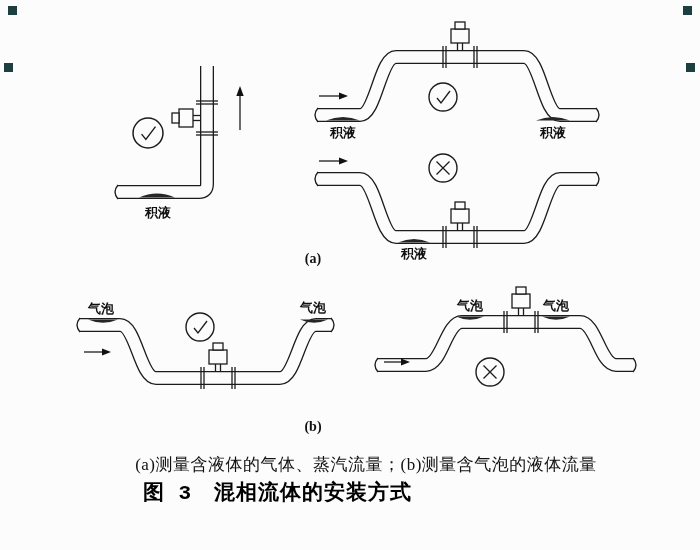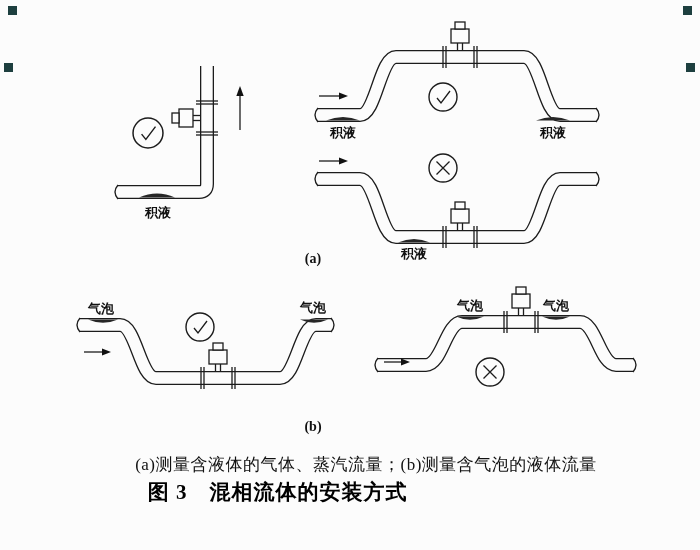--- a/index.html
+++ b/index.html
@@ -18,21 +18,21 @@
   .ah{fill:#111;stroke:none;}
   .lbl{font-family:"Liberation Serif",serif;font-weight:bold;font-size:13px;fill:#111;text-anchor:middle;}
   .sub{font-family:"Liberation Serif",serif;font-weight:bold;font-size:14px;fill:#111;text-anchor:middle;}
   .caption{
     position:absolute;top:453px;left:16px;width:700px;text-align:center;
     font-size:17px;color:#111;letter-spacing:0.5px;
   }
   .title{
     position:absolute;top:478px;left:0;width:555px;text-align:center;
     font-size:21px;font-weight:bold;color:#000;
-    font-family:Liberation Serif, serif;letter-spacing:1px;
+    font-family:Liberation Mono, monospace;letter-spacing:1px;
   }
 </style>
 </head>
 <body>
 
 <div class="page">
 
   <div class="handle" style="left:8px;top:6px"></div>
   <div class="handle" style="left:683px;top:6px"></div>
   <div class="handle" style="left:4px;top:63px"></div>

